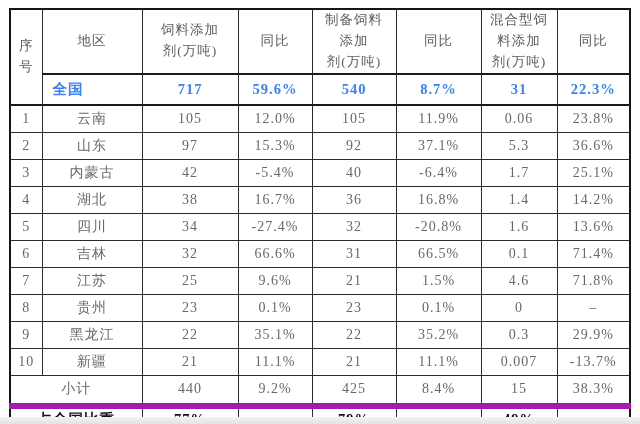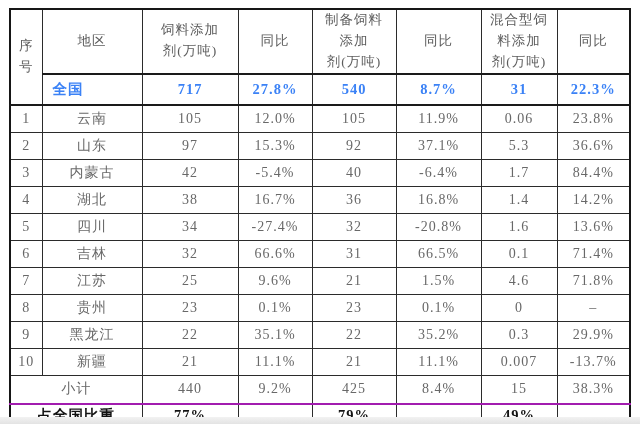--- a/index.html
+++ b/index.html
@@ -58,21 +58,21 @@
     font-size: 14px;
     height: 26px;
     letter-spacing: 1px;
   }
   
   tr.subtotal-row td {
     color: #686868;
     font-size: 14px;
     height: 27px;
     letter-spacing: 1px;
-    border-bottom: 2px solid #a21caf;
+    border-bottom: 6px solid #a21caf;
   }
   
   tr.share-row td {
     font-weight: bold;
     color: #121212;
     font-size: 14.5px;
     height: 21px;
     letter-spacing: 1px;
   }
 </style>
@@ -105,21 +105,21 @@
         <th>同比</th>
         <th>混合型饲
 料添加
 剂(万吨)</th>
         <th>同比</th>
       </tr>
 
       <tr class="national-row">
         <td class="region-left">全国</td>
         <td>717</td>
-        <td>27.8%</td>
+        <td>59.6%</td>
         <td>540</td>
         <td>8.7%</td>
         <td>31</td>
         <td>22.3%</td>
       </tr>
 
       <tr class="data-row">
         <td>1</td>
         <td>云南</td>
         <td>105</td>
@@ -142,21 +142,21 @@
       </tr>
 
       <tr class="data-row">
         <td>3</td>
         <td>内蒙古</td>
         <td>42</td>
         <td>-5.4%</td>
         <td>40</td>
         <td>-6.4%</td>
         <td>1.7</td>
-        <td>84.4%</td>
+        <td>25.1%</td>
       </tr>
 
       <tr class="data-row">
         <td>4</td>
         <td>湖北</td>
         <td>38</td>
         <td>16.7%</td>
         <td>36</td>
         <td>16.8%</td>
         <td>1.4</td>

